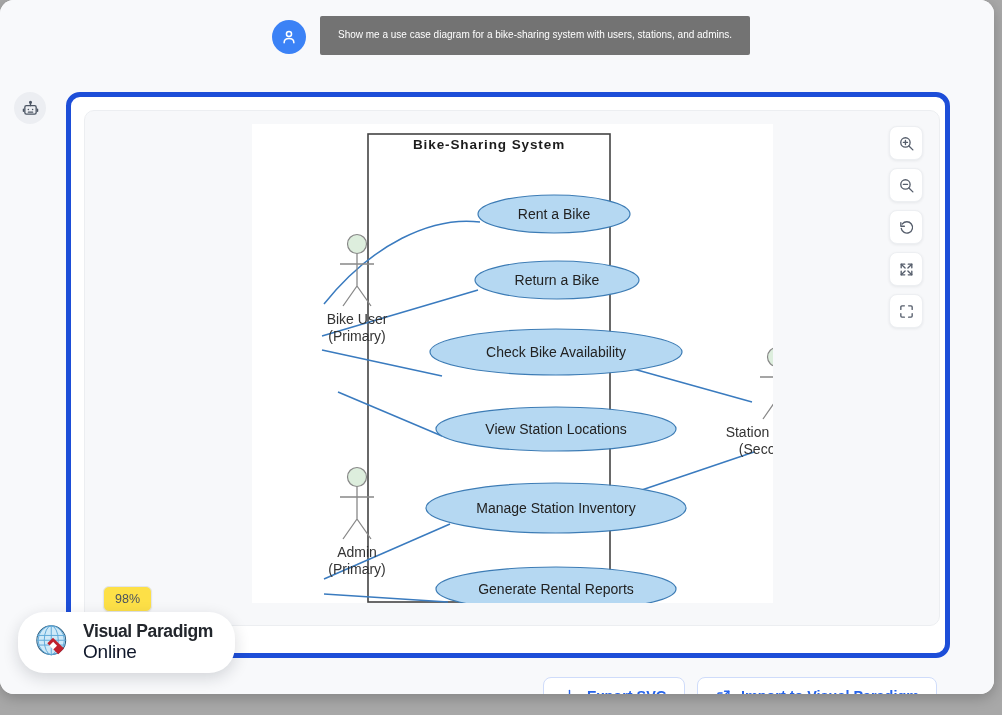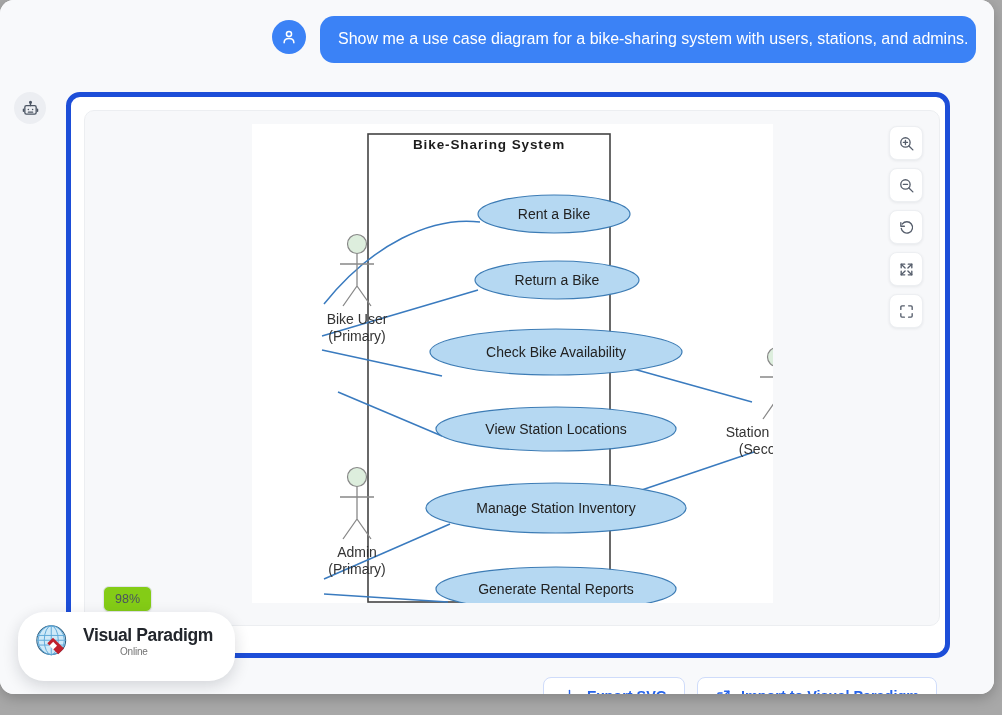--- a/index.html
+++ b/index.html
@@ -46,25 +46,25 @@
     width: 34px; height: 34px;
     border-radius: 50%;
     background: #3b82f6;
     display: flex;
     align-items: center;
     justify-content: center;
     flex: 0 0 auto;
     margin-top: 4px;
   }
   .bubble-user {
-    background: #3b82f6;
+    background: #737373;
     color: #ffffff;
-    border-radius: 14px;
+    border-radius: 2px;
     padding: 12px 18px 13px 18px;
-    font-size: 16px;
+    font-size: 10px;
     line-height: 1.35;
     max-width: 656px;
     white-space: nowrap;
   }
 
   
   .bot-row {
     position: absolute;
     left: 14px;
     top: 92px;
@@ -113,21 +113,21 @@
     background: #ffffff;
   }
 
   .diagram-svg { display: block; }
 
   
   .zoom-badge {
     position: absolute;
     left: 18px;
     bottom: 13px;
-    background: #84cc16;
+    background: #fde047;
     border: 1px solid #e2e5ea;
     border-radius: 6px;
     padding: 5px 11px;
     font-size: 12.5px;
     color: #4a5260;
     box-shadow: 0 1px 2px rgba(0,0,0,0.05);
   }
 
   
   .tools {
@@ -178,39 +178,38 @@
     white-space: nowrap;
   }
 
   
   .vp-chip {
     position: absolute;
     left: 18px;
     top: 612px;
     background: #ffffff;
     border-radius: 26px;
-    padding: 9px 22px 18px 14px;
+    padding: 9px 22px 10px 14px;
     display: flex;
     align-items: center;
     gap: 9px;
     box-shadow: 0 5px 16px rgba(16,24,40,0.16);
   }
   .vp-text { line-height: 1.0; }
   .vp-line1 {
     font-size: 17.5px;
     font-weight: bold;
     color: #22262c;
     letter-spacing: -0.4px;
   }
   .vp-line2 {
-    font-size: 10px;
-    color: #737373;
+    font-size: 19px;
+    color: #0f172a;
     margin-top: 2px;
     letter-spacing: -0.2px;
-    margin-left: 37px;
   }
 </style>
 </head>
 <body>
 
 <div id="app">
   <div id="chat">
 
     <div class="user-row">
       <div class="avatar-user">

